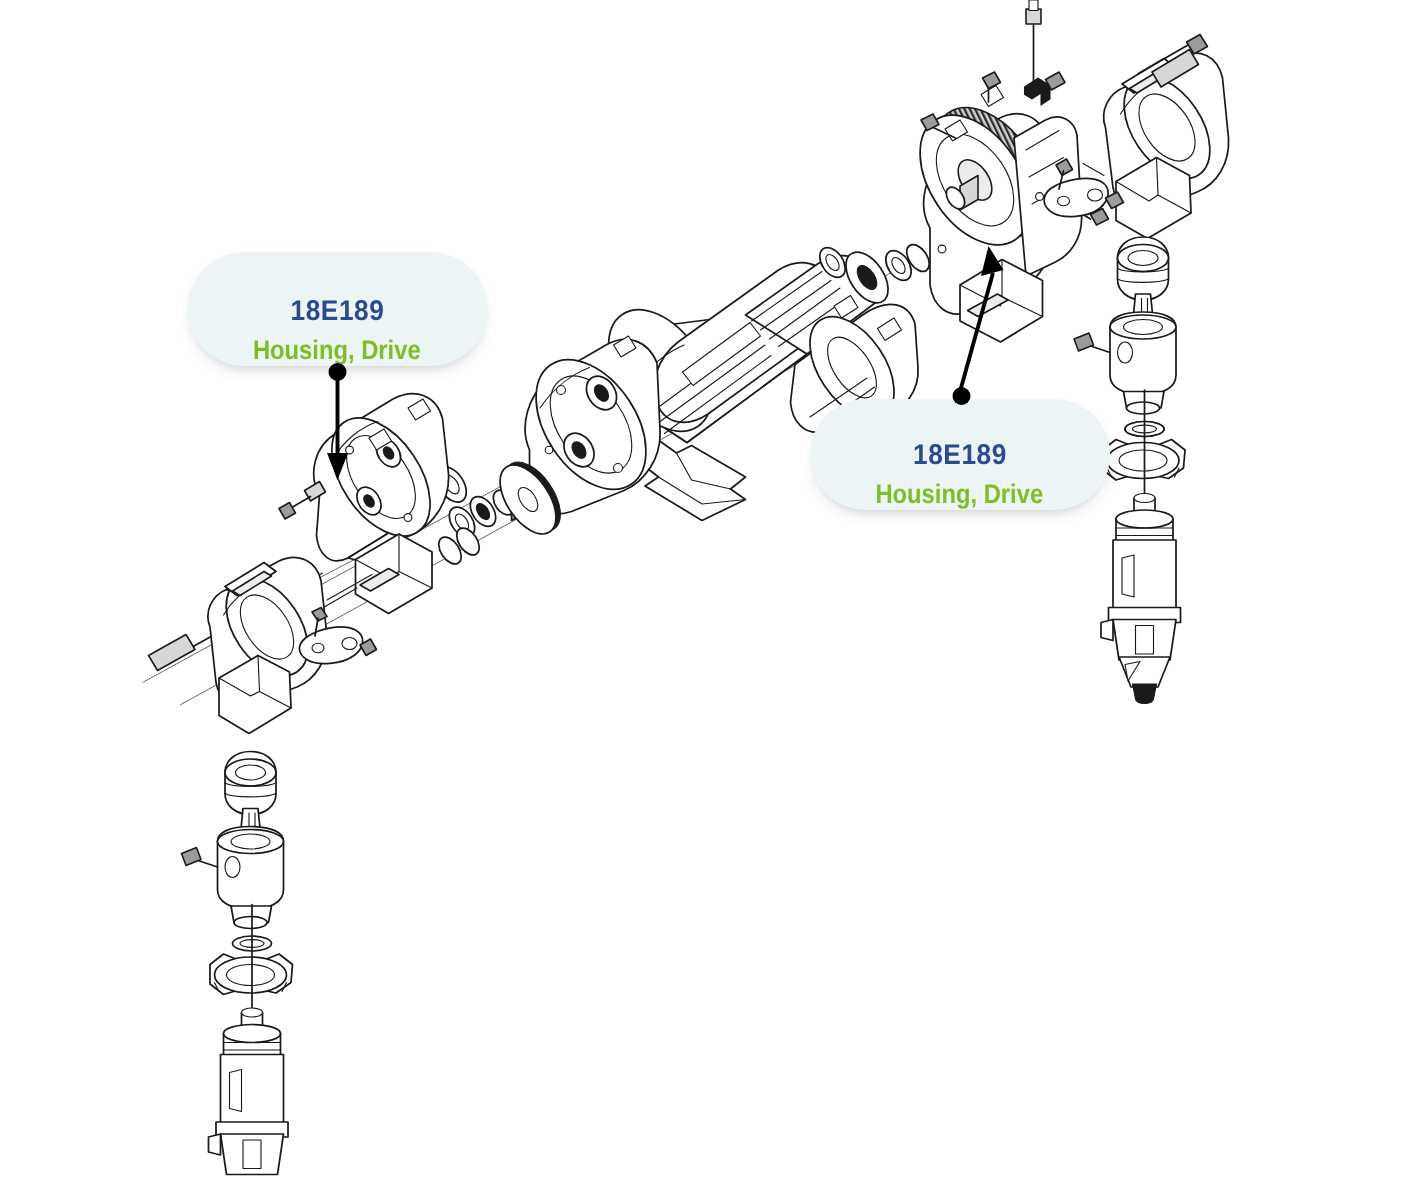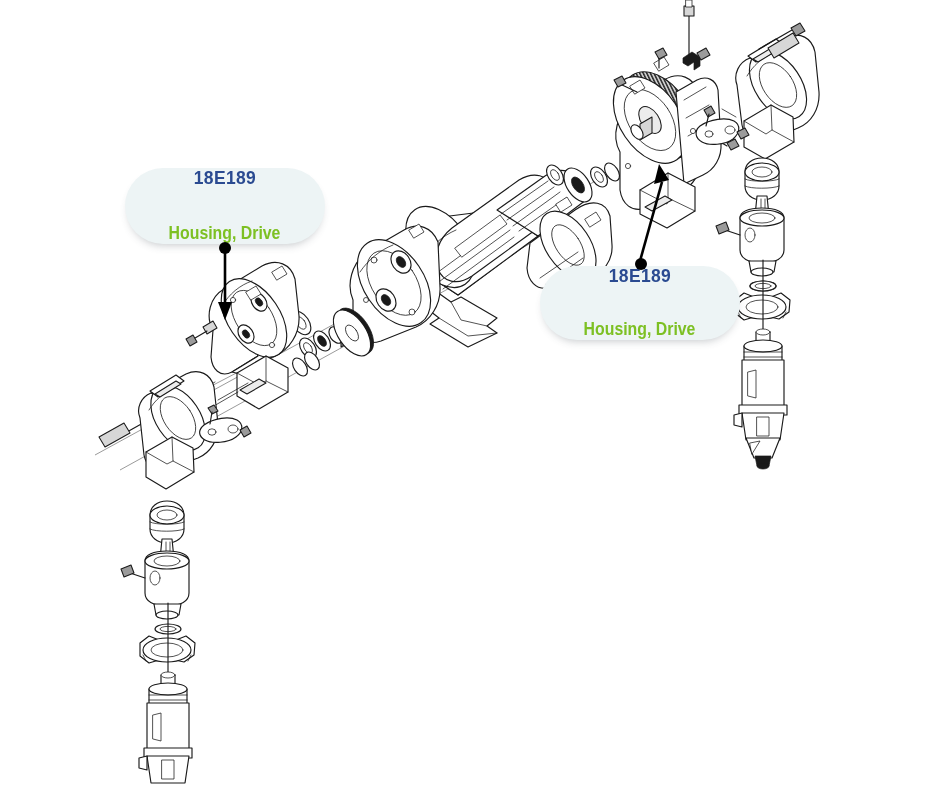--- a/index.html
+++ b/index.html
@@ -16,21 +16,21 @@
 
   
   .callout{
     position:absolute;
     box-sizing:border-box;
     background:#edf4f5;
     border-radius:999px;
     display:flex;
     flex-direction:column;
     align-items:center;
-    justify-content:space-between;
+    justify-content:flex-end;
     box-shadow:0 5px 9px -4px rgba(60,70,80,.30);
     z-index:40;
   }
   .callout .pn{
     color:#2a4a91;
     font-weight:bold;
     font-size:19px;
     letter-spacing:.4px;
     line-height:1.05;
     font-family:"Liberation Sans", sans-serif;

